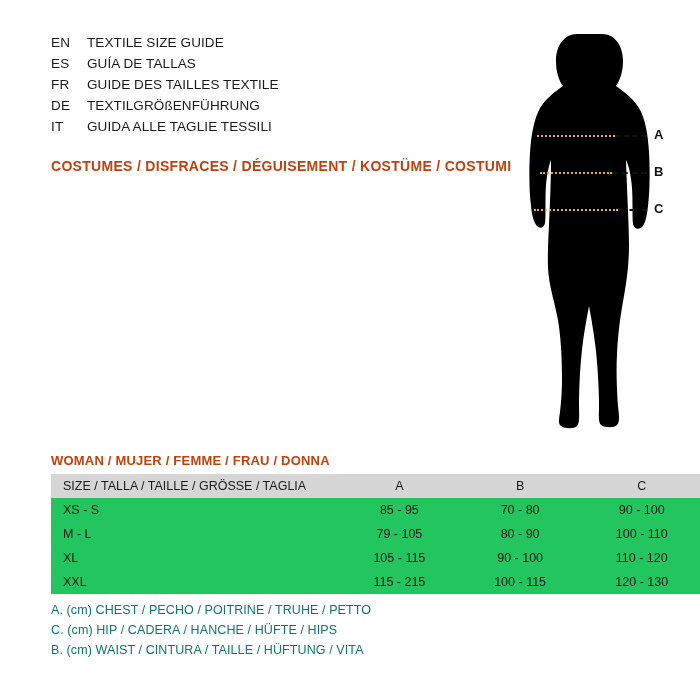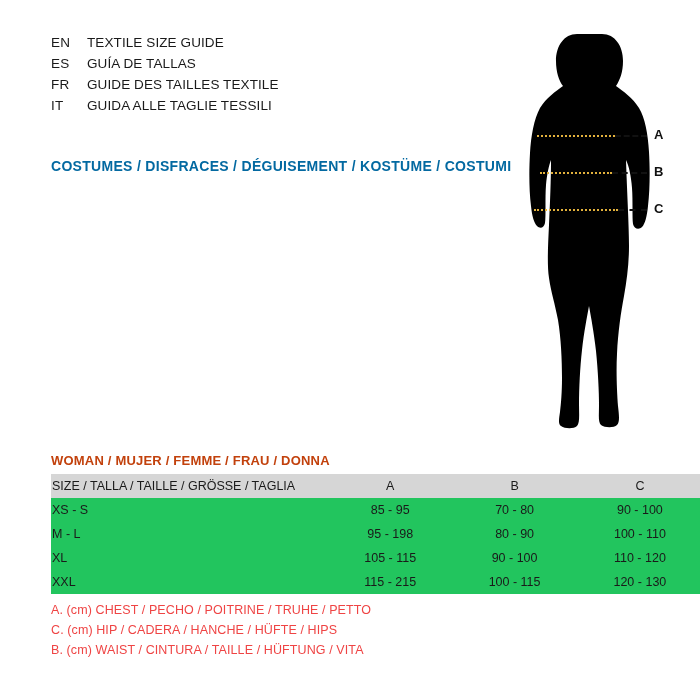--- a/index.html
+++ b/index.html
@@ -46,21 +46,21 @@
     flex: 1 1 auto;
     letter-spacing: 0.1px;
   }
   .costumes-line {
     position: absolute;
     left: 24px;
     top: 158px;
     font-size: 14px;
     font-weight: bold;
     letter-spacing: 0.3px;
-    color: #0369a1;
+    color: #c2410c;
     white-space: nowrap;
   }
 
   
   .figure-area {
     position: absolute;
     left: 455px;
     top: 20px;
     width: 230px;
     height: 420px;
@@ -107,60 +107,64 @@
   table.size-table th,
   table.size-table td {
     padding: 4px 6px;
     font-weight: normal;
     text-align: center;
     line-height: 16px;
   }
   table.size-table th.first,
   table.size-table td.first {
     text-align: left;
-    padding-left: 1px;
+    padding-left: 12px;
     width: 270px;
   }
   tr.head-row {
     background: #d6d6d6;
   }
   tr.row-odd { background: #22c55e; }
   tr.row-even { background: #22c55e; }
 
   
   .footnotes {
     position: absolute;
     left: 24px;
     top: 600px;
     width: 600px;
   }
   .footnote {
     font-size: 12.5px;
     line-height: 20px;
-    color: #ef4444;
+    color: #0f766e;
     letter-spacing: 0.1px;
   }
 </style>
 </head>
 <body>
 
 <div class="page">
 
   <div class="lang-block">
     <div class="lang-row">
       <span class="lang-code">EN</span>
       <span class="lang-text">TEXTILE SIZE GUIDE</span>
     </div>
     <div class="lang-row">
       <span class="lang-code">ES</span>
       <span class="lang-text">GUÍA DE TALLAS</span>
     </div>
     <div class="lang-row">
       <span class="lang-code">FR</span>
       <span class="lang-text">GUIDE DES TAILLES TEXTILE</span>
+    </div>
+    <div class="lang-row">
+      <span class="lang-code">DE</span>
+      <span class="lang-text">TEXTILGRÖßENFÜHRUNG</span>
     </div>
     <div class="lang-row">
       <span class="lang-code">IT</span>
       <span class="lang-text">GUIDA ALLE TAGLIE TESSILI</span>
     </div>
   </div>
 
   <div class="costumes-line">COSTUMES / DISFRACES / DÉGUISEMENT / KOSTÜME / COSTUMI</div>
 
   <div class="figure-area">
@@ -234,21 +238,21 @@
       </thead>
       <tbody>
         <tr class="row-odd">
           <td class="first">XS - S</td>
           <td>85 - 95</td>
           <td>70 - 80</td>
           <td>90 - 100</td>
         </tr>
         <tr class="row-even">
           <td class="first">M - L</td>
-          <td>95 - 198</td>
+          <td>79 - 105</td>
           <td>80 - 90</td>
           <td>100 - 110</td>
         </tr>
         <tr class="row-odd">
           <td class="first">XL</td>
           <td>105 - 115</td>
           <td>90 - 100</td>
           <td>110 - 120</td>
         </tr>
         <tr class="row-even">

